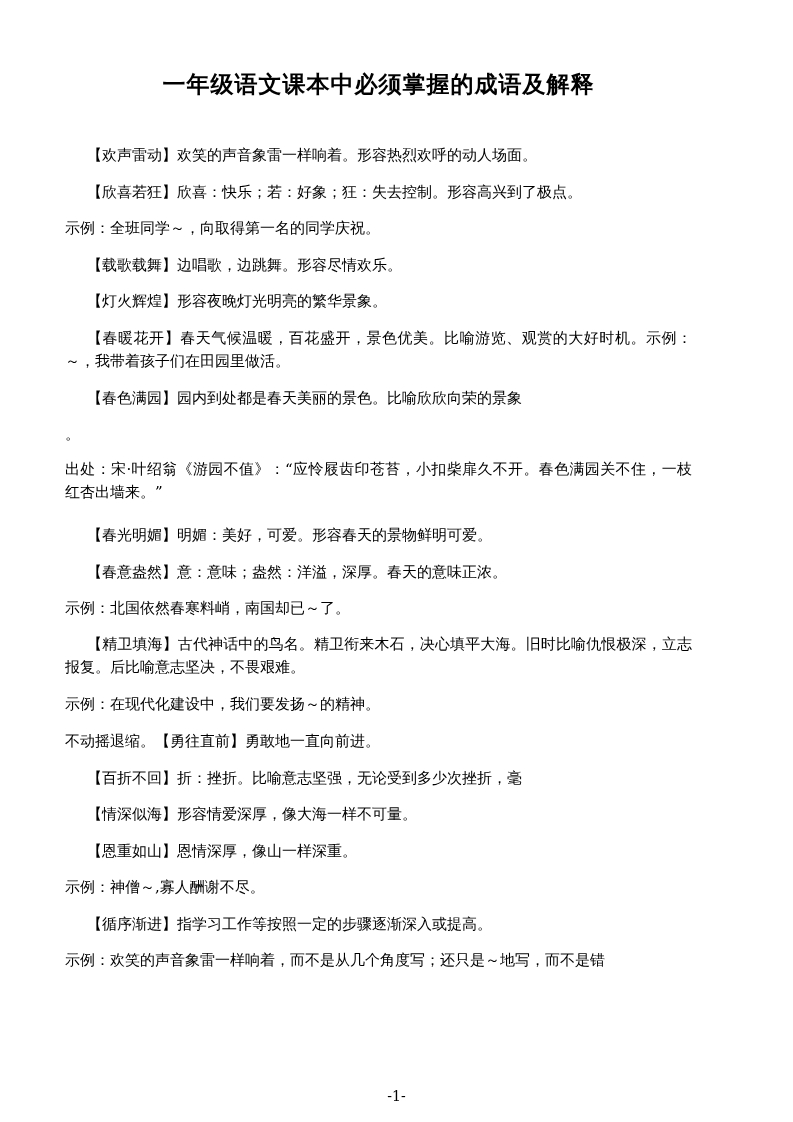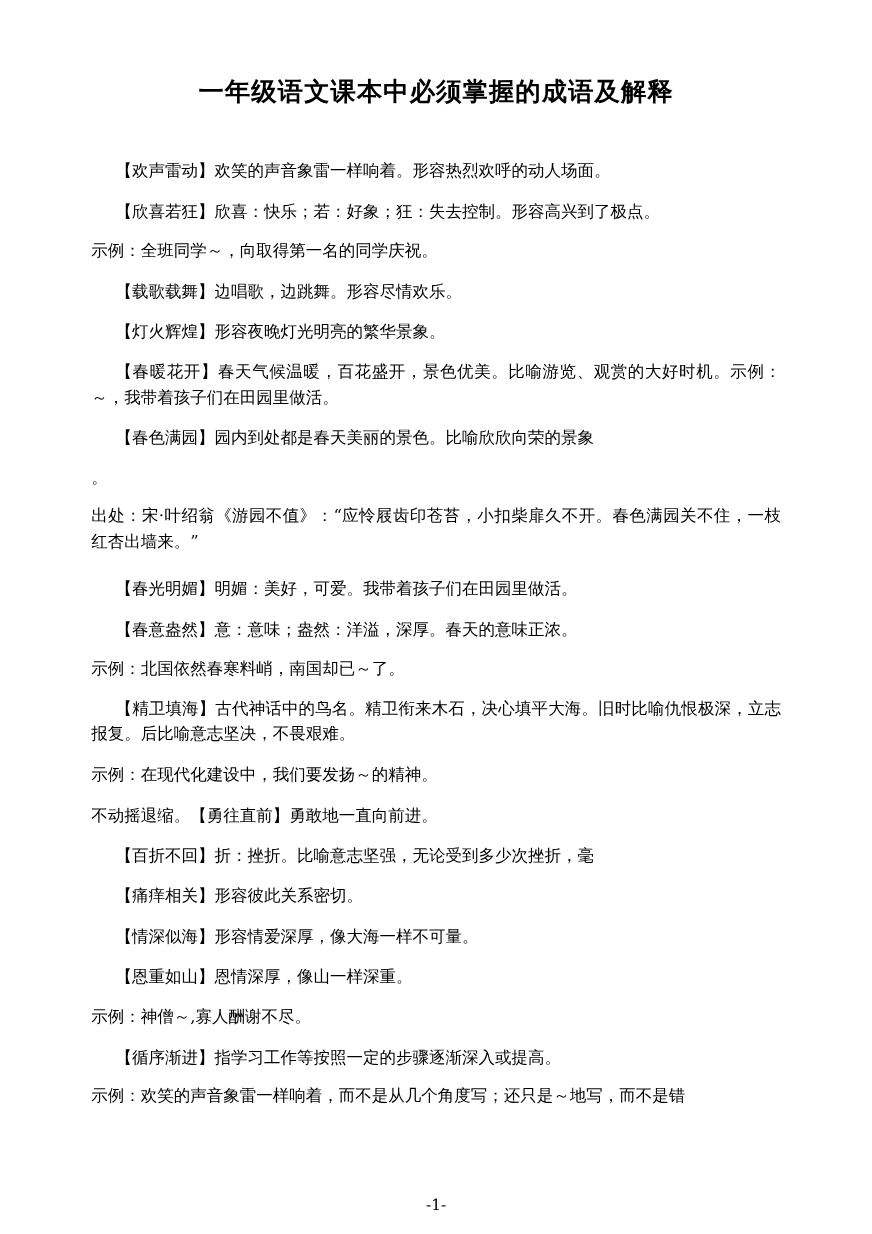--- a/index.html
+++ b/index.html
@@ -15,21 +15,21 @@
     position: relative;
     width: 793px;
     height: 1122px;
     margin: 0 auto;
     background: #ffffff;
     overflow: hidden;
     box-sizing: border-box;
   }
   .doc-body {
     position: absolute;
-    left: 70px;
+    left: 52px;
     top: 0;
     width: 653px;
     height: 1122px;
     box-sizing: border-box;
   }
   .doc-title {
     text-align: center;
     font-size: 23px;
     font-weight: bold;
     letter-spacing: 1px;
@@ -92,42 +92,39 @@
         </div>
         <div class="entry">
           <p class="indent">【春暖花开】春天气候温暖，百花盛开，景色优美。比喻游览、观赏的大好时机。示例：～，我带着孩子们在田园里做活。</p>
         </div>
         <div class="entry gap-extra">
           <p class="indent">【春色满园】园内到处都是春天美丽的景色。比喻欣欣向荣的景象</p>
           <p class="example">。</p>
           <p class="example">出处：宋·叶绍翁《游园不值》：“应怜屐齿印苍苔，小扣柴扉久不开。春色满园关不住，一枝红杏出墙来。”</p>
         </div>
         <div class="entry">
-          <p class="indent">【春光明媚】明媚：美好，可爱。我带着孩子们在田园里做活。</p>
+          <p class="indent">【春光明媚】明媚：美好，可爱。形容春天的景物鲜明可爱。</p>
         </div>
         <div class="entry">
           <p class="indent">【春意盎然】意：意味；盎然：洋溢，深厚。春天的意味正浓。</p>
           <p class="example">示例：北国依然春寒料峭，南国却已～了。</p>
         </div>
         <div class="entry">
           <p class="indent">【精卫填海】古代神话中的鸟名。精卫衔来木石，决心填平大海。旧时比喻仇恨极深，立志报复。后比喻意志坚决，不畏艰难。</p>
         </div>
         <div class="entry">
           <p class="example">示例：在现代化建设中，我们要发扬～的精神。</p>
         </div>
         <div class="entry">
           <p class="example">不动摇退缩。【勇往直前】勇敢地一直向前进。</p>
         </div>
         <div class="entry">
           <p class="indent">【百折不回】折：挫折。比喻意志坚强，无论受到多少次挫折，毫</p>
         </div>
         <div class="entry">
-          <p class="indent">【痛痒相关】形容彼此关系密切。</p>
-        </div>
-        <div class="entry">
           <p class="indent">【情深似海】形容情爱深厚，像大海一样不可量。</p>
         </div>
         <div class="entry">
           <p class="indent">【恩重如山】恩情深厚，像山一样深重。</p>
           <p class="example">示例：神僧～,寡人酬谢不尽。</p>
         </div>
         <div class="entry">
           <p class="indent">【循序渐进】指学习工作等按照一定的步骤逐渐深入或提高。</p>
           <p class="example">示例：欢笑的声音象雷一样响着，而不是从几个角度写；还只是～地写，而不是错</p>
         </div>

